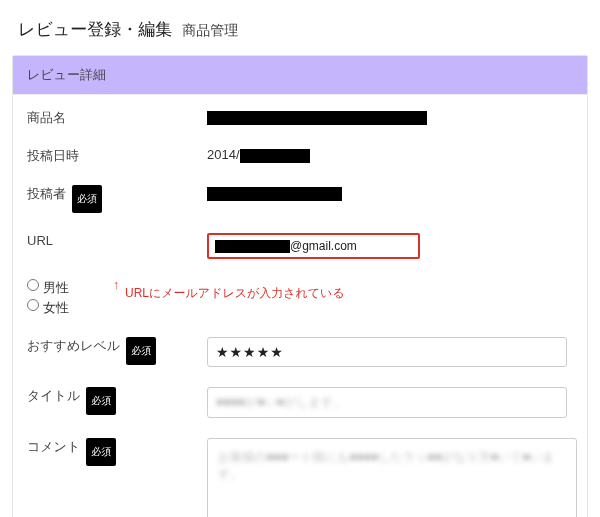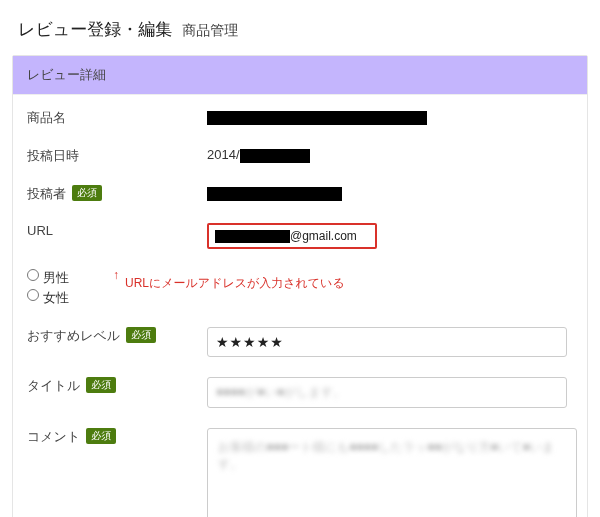--- a/index.html
+++ b/index.html
@@ -55,24 +55,24 @@
     align-items: flex-start;
     gap: 6px;
     color: #444;
   }
   .value-cell {
     flex: 1;
     color: #333;
     position: relative;
   }
   .badge {
-    background: #4d7c0f;
+    background: #000000;
     color: #fff;
     font-size: 10px;
-    padding: 1px 5px;
+    padding: 7px 5px;
     border-radius: 2px;
     line-height: 1.4;
   }
   .redact {
     display: inline-block;
     background: #000;
     color: #000;
     height: 14px;
     vertical-align: middle;
   }
@@ -84,21 +84,21 @@
     border: 1px solid #ccc;
     border-radius: 3px;
     padding: 6px 8px;
     width: 360px;
     background: #fff;
   }
   .url-input {
     border: 2px solid #d9312a;
     border-radius: 2px;
     padding: 4px 6px;
-    width: 170px;
+    width: 213px;
     background: #fff;
     display: flex;
     align-items: center;
     gap: 0;
   }
   .url-input .suffix { color: #222; font-size: 12px; }
   .anno {
     position: absolute;
     color: #d9312a;
     font-size: 12px;

